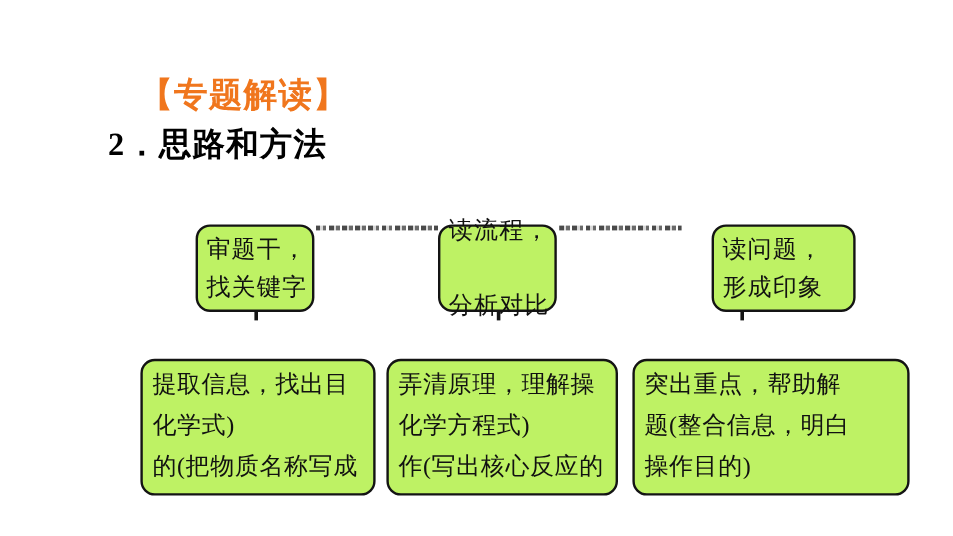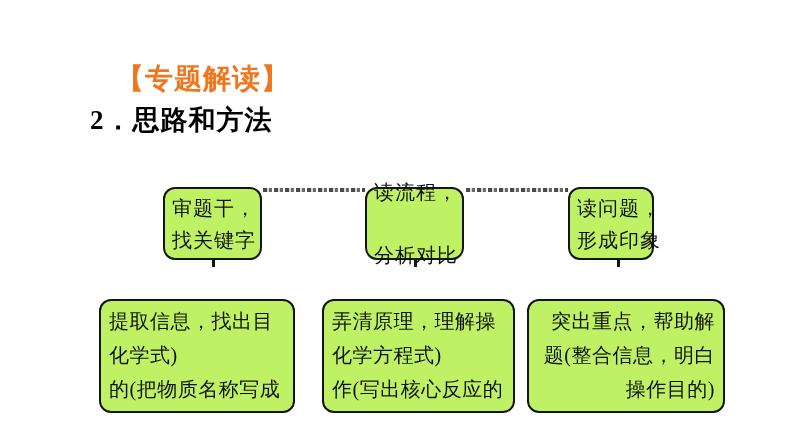--- a/index.html
+++ b/index.html
@@ -52,34 +52,34 @@
     flex-direction: column;
     justify-content: center;
     padding-left: 7px;
     font-size: 20px;
     line-height: 32px;
     letter-spacing: 1px;
   }
   .top-box .flow-line { white-space: nowrap; }
   .tb1 { left: 163px; width: 99px; }
   .tb2 { left: 365px; width: 99px; }
-  .tb3 { left: 568px; width: 86px; }
+  .tb3 { left: 593px; width: 120px; }
 
   .bottom-box {
     top: 267px;
     height: 114px;
     padding: 3px 8px 0 8px;
     font-size: 20px;
     line-height: 34px;
     letter-spacing: 0.5px;
   }
   .bottom-box .flow-line { white-space: nowrap; }
-  .bb1 { left: 99px; width: 196px; }
+  .bb1 { left: 117px; width: 196px; }
   .bb2 { left: 322px; width: 193px; }
-  .bb3 { left: 527px; width: 198px; text-align: right; }
+  .bb3 { left: 527px; width: 231px; }
 
   .dash-connector {
     position: absolute;
     top: 188px;
     height: 4px;
     background: repeating-linear-gradient(90deg,
       #4a4a4a 0px, #4a4a4a 4px,
       #d9d9d9 4px, #d9d9d9 6px,
       #6a6a6a 6px, #6a6a6a 9px,
       transparent 9px, transparent 11px);

